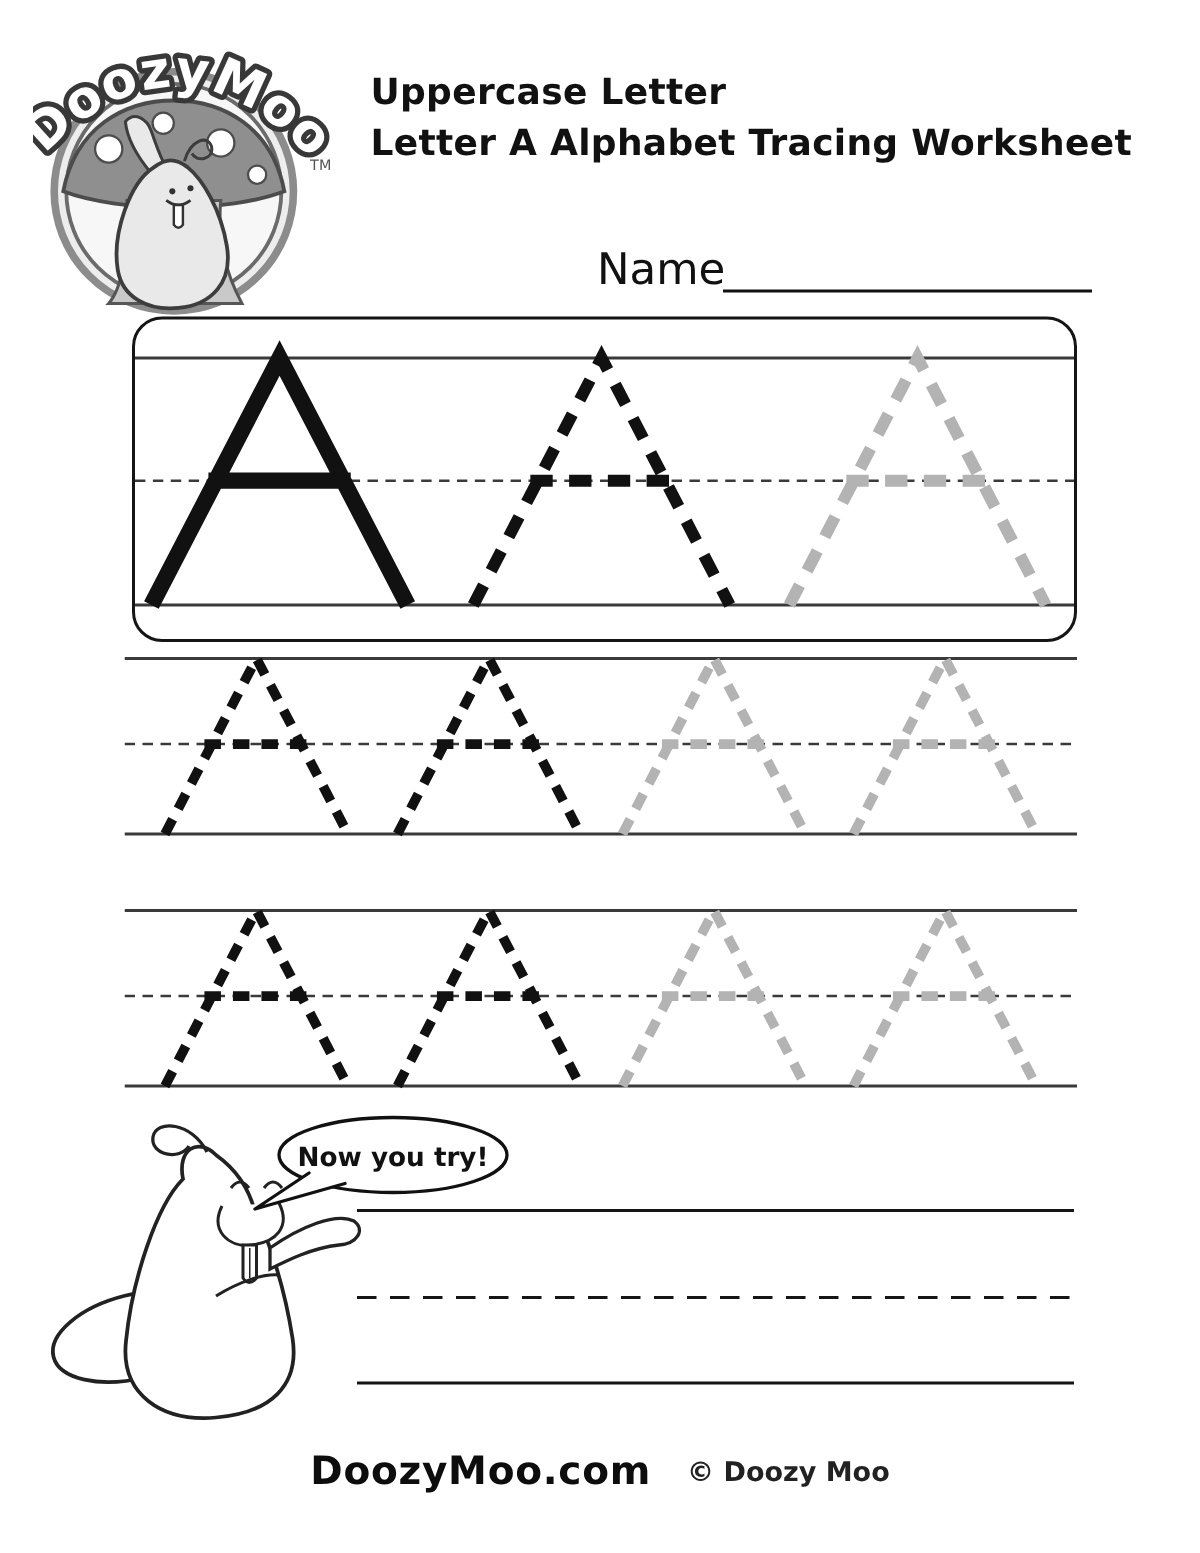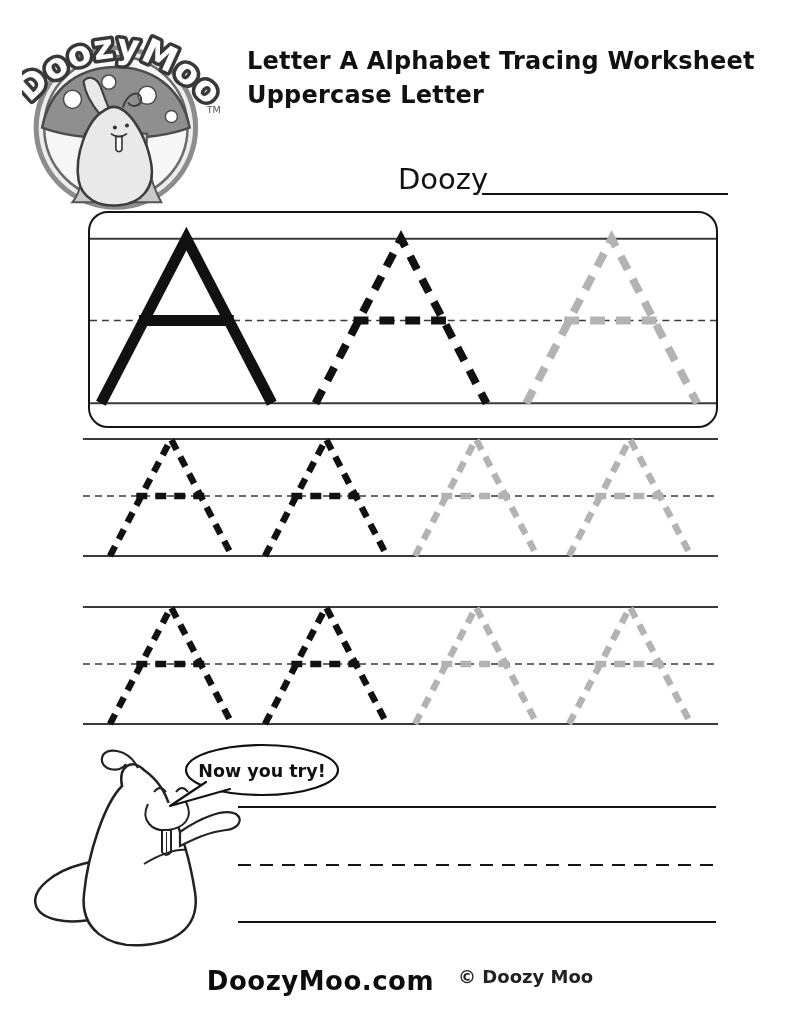--- a/index.html
+++ b/index.html
@@ -10,21 +10,21 @@
   .name-row-label{position:absolute;left:398px;top:162px;font-size:29px;font-weight:400;}
   .name-line{position:absolute;left:482px;top:163px;width:246px;height:30px;border-bottom:2px solid #111;}
   .trace-box{position:absolute;left:88px;top:211px;width:630px;height:217px;border:2.5px solid #151515;border-radius:20px;box-sizing:border-box;}
   .trace-box svg{position:absolute;left:0;top:0;width:100%;height:100%;}
   .practice-row{position:absolute;left:83px;width:635px;height:122px;}
   #row1{top:437px;}
   #row2{top:605px;}
   .mascot{position:absolute;left:28px;top:746px;width:218px;height:212px;}
   .bubble{position:absolute;left:160px;top:742px;width:204px;height:70px;}
   .write-lines{position:absolute;left:236px;top:799px;width:482px;height:130px;}
-  .footer{position:absolute;left:0;top:966px;width:800px;display:flex;justify-content:center;align-items:flex-start;gap:24px;}
+  .footer{position:absolute;left:0;top:966px;width:800px;display:flex;justify-content:center;align-items:center;gap:24px;}
   .footer-site{font-size:26px;font-weight:700;color:#0d0d0d;letter-spacing:.5px;}
   .footer-copy{font-size:18px;font-weight:700;color:#222;}
   svg text{font-family:"DejaVu Sans","Liberation Sans",sans-serif;}
 </style>
 </head>
 <body>
 
 <div class="page">
 
   <svg class="logo" viewBox="0 0 210 185">
@@ -46,25 +46,25 @@
     <path d="M88,106 Q96,112 104,106" fill="none" stroke="#333" stroke-width="1.8"></path>
     <path d="M93,109 L93,122 Q96,126 99,122 L99,109 Z" fill="#fff" stroke="#333" stroke-width="1.6"></path>
     <path id="brandArc" d="M0,84 Q96,-24 192,88" fill="none"></path>
     <text font-size="34" font-weight="700" letter-spacing="1" fill="#ffffff" stroke="#383838" stroke-width="7" paint-order="stroke" stroke-linejoin="round">
       <textPath href="#brandArc" startOffset="50%" text-anchor="middle">DoozyMoo</textPath>
     </text>
     <text x="183" y="86" font-size="9.5" fill="#555">TM</text>
   </svg>
 
   <div class="title-block">
+    <div>Uppercase Letter</div>
     <div>Letter A Alphabet Tracing Worksheet</div>
-    <div>Uppercase Letter</div>
   </div>
 
-  <span class="name-row-label">Doozy</span>
+  <span class="name-row-label">Name</span>
   <span class="name-line"></span>
 
   <div class="trace-box">
     <svg id="bigRow" viewBox="0 0 630 216" preserveAspectRatio="none">
         <line x1="0" y1="26" x2="630" y2="26" stroke="#3a3a3a" stroke-width="2"></line>
         <line x1="0" y1="109" x2="630" y2="109" stroke="#3a3a3a" stroke-width="1.6" stroke-dasharray="7 5"></line>
         <line x1="0" y1="193" x2="630" y2="193" stroke="#3a3a3a" stroke-width="2"></line>
         <path d="M11,193 L97,26 L183,193 M49.25748502994012,109 L144.7425149700599,109" fill="none" stroke="#111111" stroke-linejoin="miter" stroke-width="11"></path>
         <path d="M227,193 L313,26 L399,193 M265.25748502994014,109 L360.74251497005986,109" fill="none" stroke="#111111" stroke-linejoin="miter" stroke-width="8" stroke-dasharray="15 11"></path>
         <path d="M439,193 L525,26 L611,193 M477.25748502994014,109 L572.7425149700599,109" fill="none" stroke="#b3b3b3" stroke-linejoin="miter" stroke-width="8" stroke-dasharray="15 11"></path>

